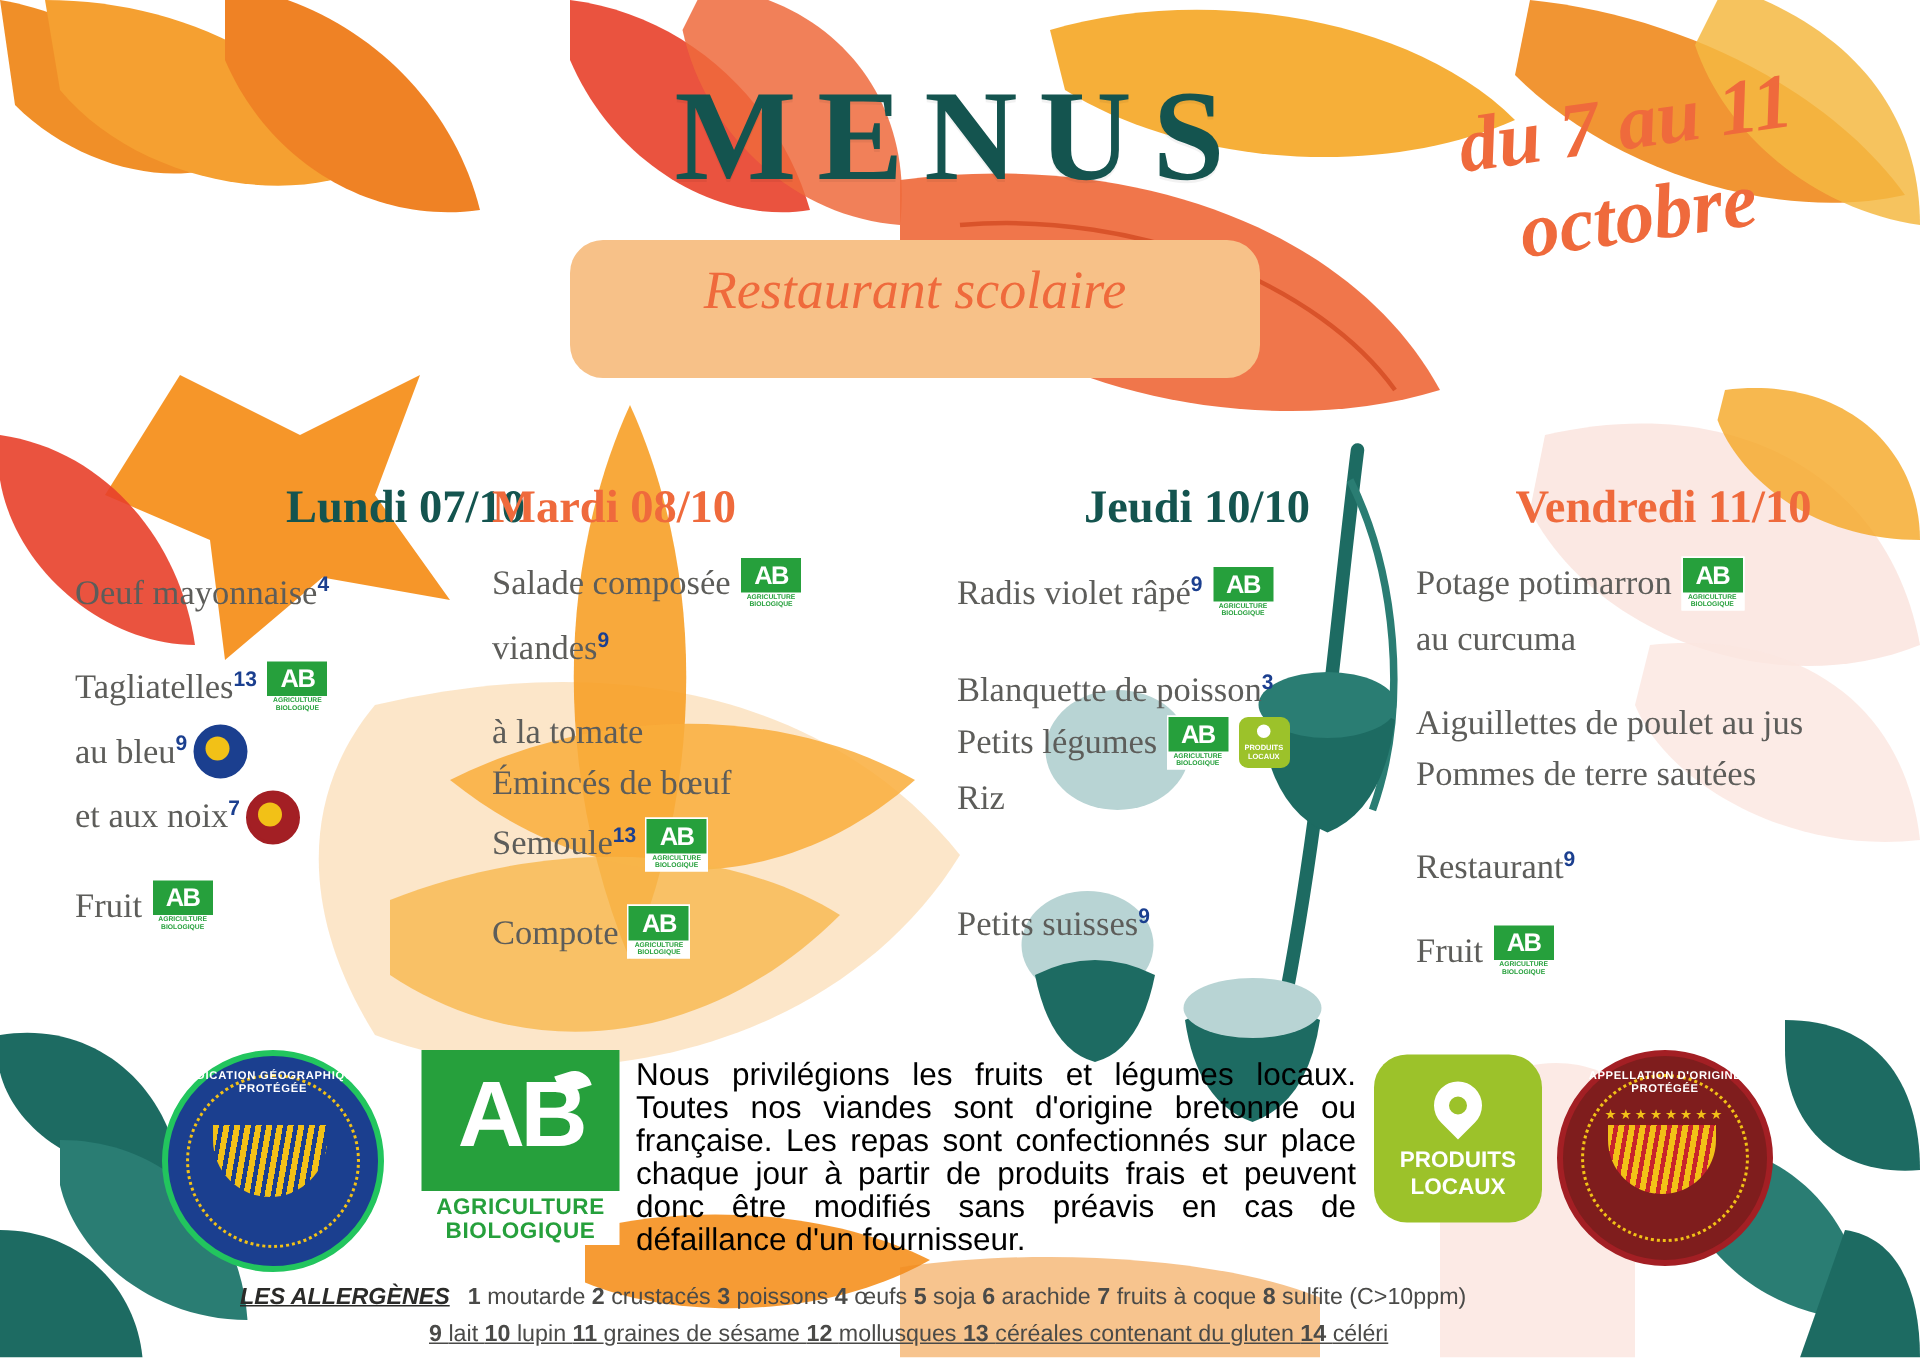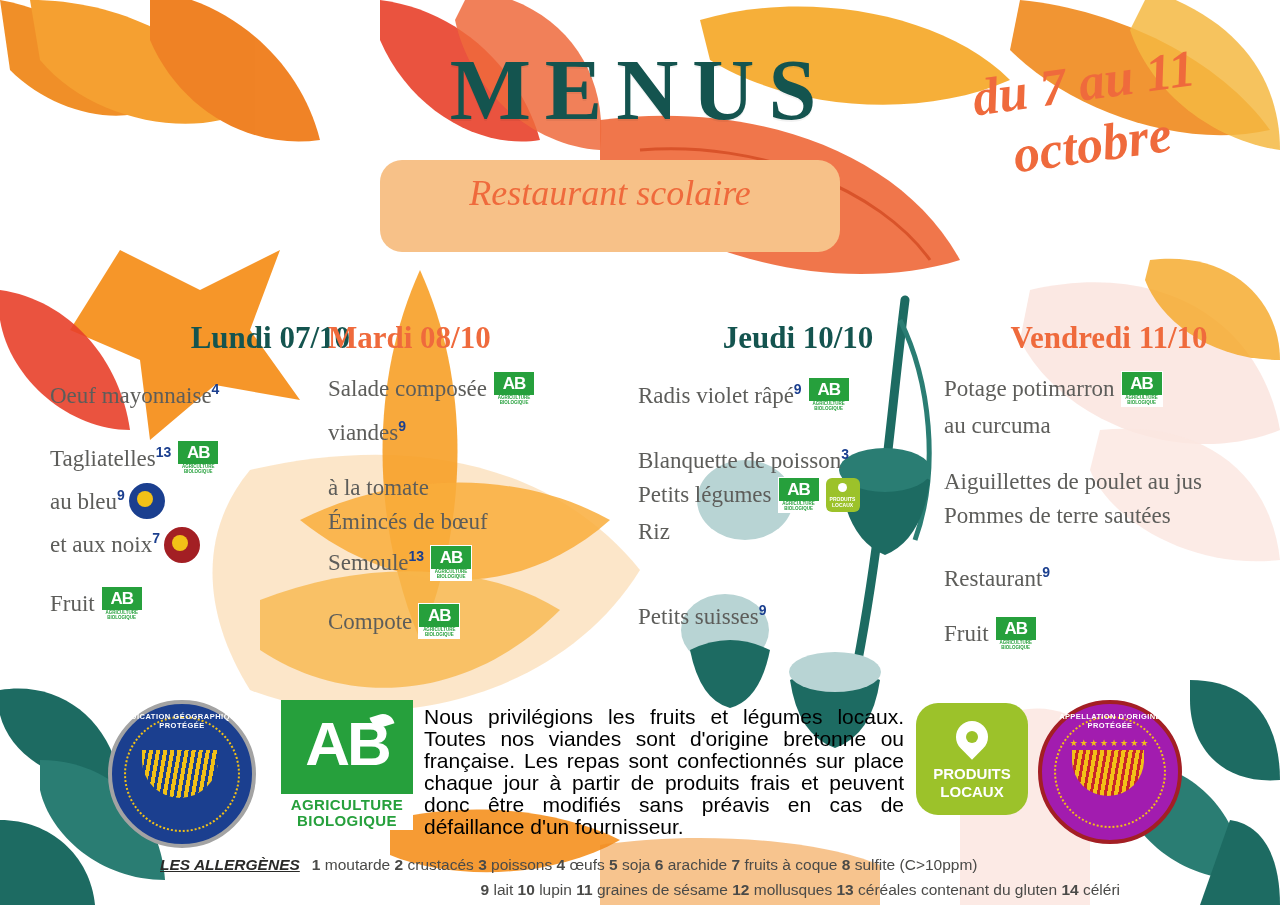--- a/index.html
+++ b/index.html
@@ -82,21 +82,21 @@
     border-radius:50%;background:#f2c117;
   }
   .badge-small.aop{border-color:#a31f24;background:#a31f24;}
   .badge-small.aop::after{
     content:"";position:absolute;left:6px;top:6px;width:16px;height:16px;
     border-radius:50%;background:#f2c117;
   }
   
   #igp-logo{
     position:absolute;left:108px;top:700px;width:140px;height:140px;border-radius:50%;
-    background:#1b3f8f;border:4px solid #a3a3a3;
+    background:#1b3f8f;border:4px solid #22c55e;
   }
   #igp-logo .ring{
     position:absolute;left:12px;top:12px;width:112px;height:112px;border-radius:50%;
     border:2px dotted #f2c117;
   }
   #igp-logo .wheat{
     position:absolute;left:30px;top:46px;width:76px;height:48px;border-radius:0 0 40px 40px;
     background:repeating-linear-gradient(100deg,#f2c117 0 4px,#1b3f8f 4px 7px);
   }
   #igp-logo .cap-top{
@@ -147,21 +147,21 @@
   #pl-logo .t1{
     position:absolute;left:0;top:62px;width:112px;text-align:center;color:#ffffff;
     font-family:"Liberation Sans",sans-serif;font-weight:bold;font-size:15px;
   }
   #pl-logo .t2{
     position:absolute;left:0;top:80px;width:112px;text-align:center;color:#ffffff;
     font-family:"Liberation Sans",sans-serif;font-weight:bold;font-size:15px;
   }
   #aop-logo{
     position:absolute;left:1038px;top:700px;width:136px;height:136px;border-radius:50%;
-    background:#a21caf;border:4px solid #a31f24;
+    background:#7f1d1d;border:4px solid #a31f24;
   }
   #aop-logo .ring{
     position:absolute;left:12px;top:12px;width:108px;height:108px;border-radius:50%;
     border:2px dotted #f2c117;
   }
   #aop-logo .wheat{
     position:absolute;left:30px;top:46px;width:72px;height:46px;border-radius:0 0 38px 38px;
     background:repeating-linear-gradient(100deg,#f2c117 0 4px,#c8252b 4px 7px);
   }
   #aop-logo .cap-top{
@@ -334,16 +334,16 @@
   <div class="ring"></div>
   <div class="cap-top">APPELLATION D'ORIGINE PROTÉGÉE</div>
   <div class="stars">★★★★★★★★</div>
   <div class="wheat"></div>
 </div>
 
 <div id="allergen-footer">
   <div>
     <span id="allergen-title">LES ALLERGÈNES</span><span id="al1"><span class="an">1 </span><span>moutarde  </span><span class="an">2 </span><span>crustacés  </span><span class="an">3 </span><span>poissons  </span><span class="an">4 </span><span>œufs  </span><span class="an">5 </span><span>soja  </span><span class="an">6 </span><span>arachide  </span><span class="an">7 </span><span>fruits à coque  </span><span class="an">8 </span><span>sulfite (C&gt;10ppm)</span></span>
   </div>
-  <div style="text-align:right;padding-left:126px;">
+  <div style="text-align:left;padding-left:126px;text-decoration:underline;">
     <span id="al2"><span class="an">9 </span><span>lait  </span><span class="an">10 </span><span>lupin  </span><span class="an">11 </span><span>graines de sésame  </span><span class="an">12 </span><span>mollusques  </span><span class="an">13 </span><span>céréales contenant du gluten  </span><span class="an">14 </span><span>céléri</span></span>
   </div>
 </div>
 
 </body></html>

